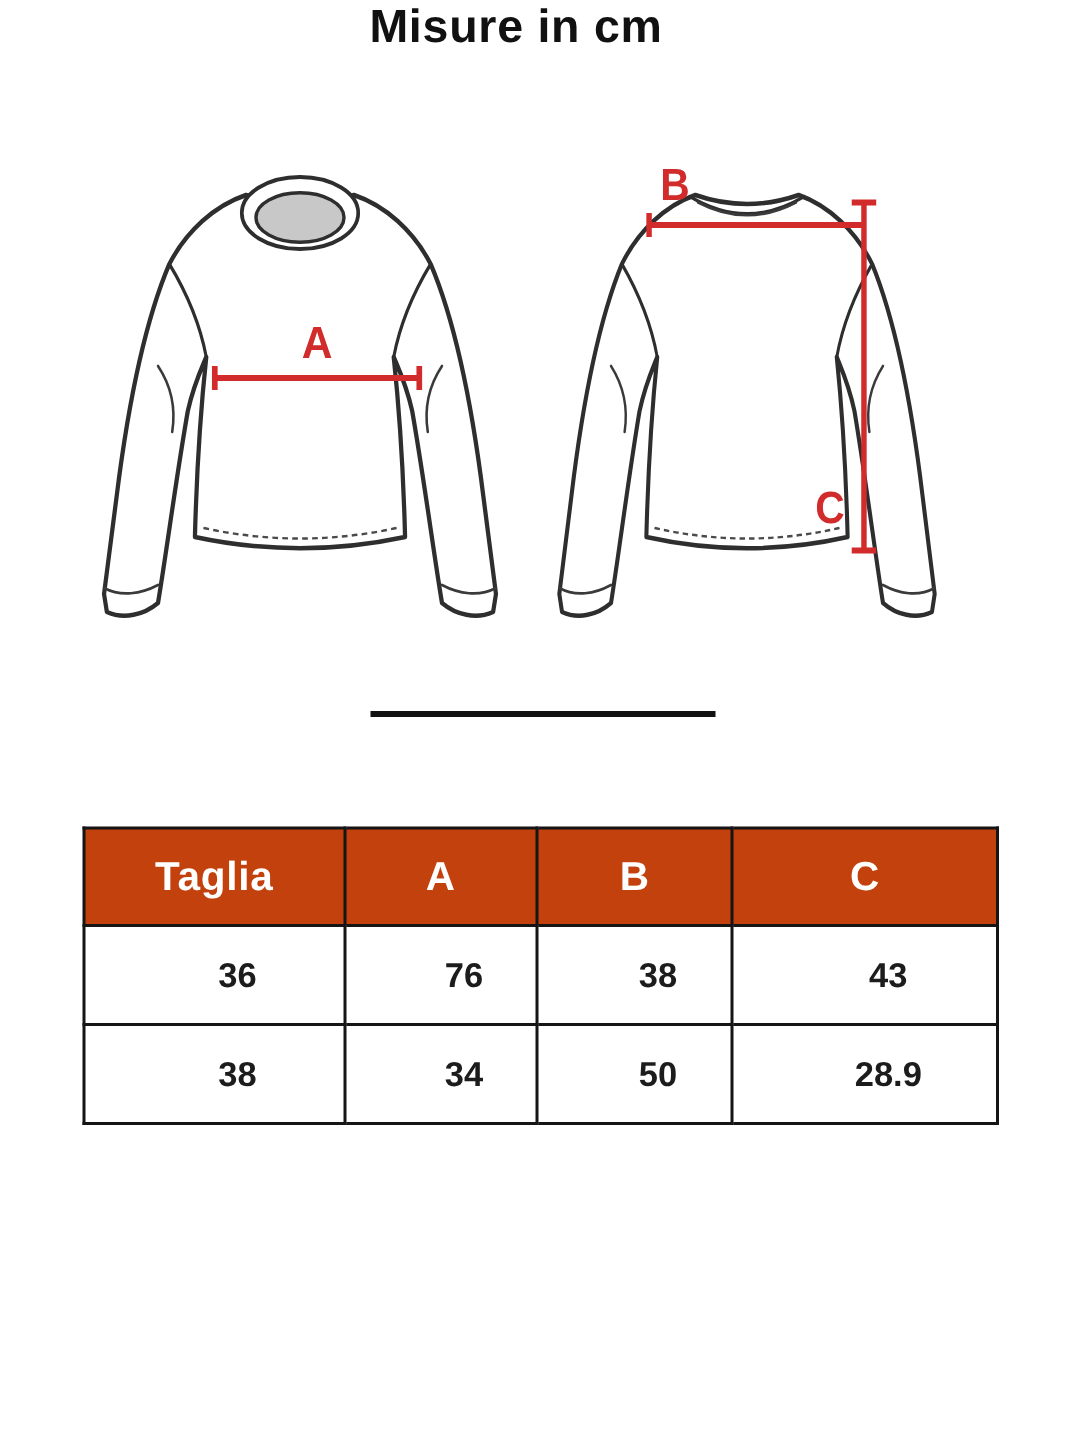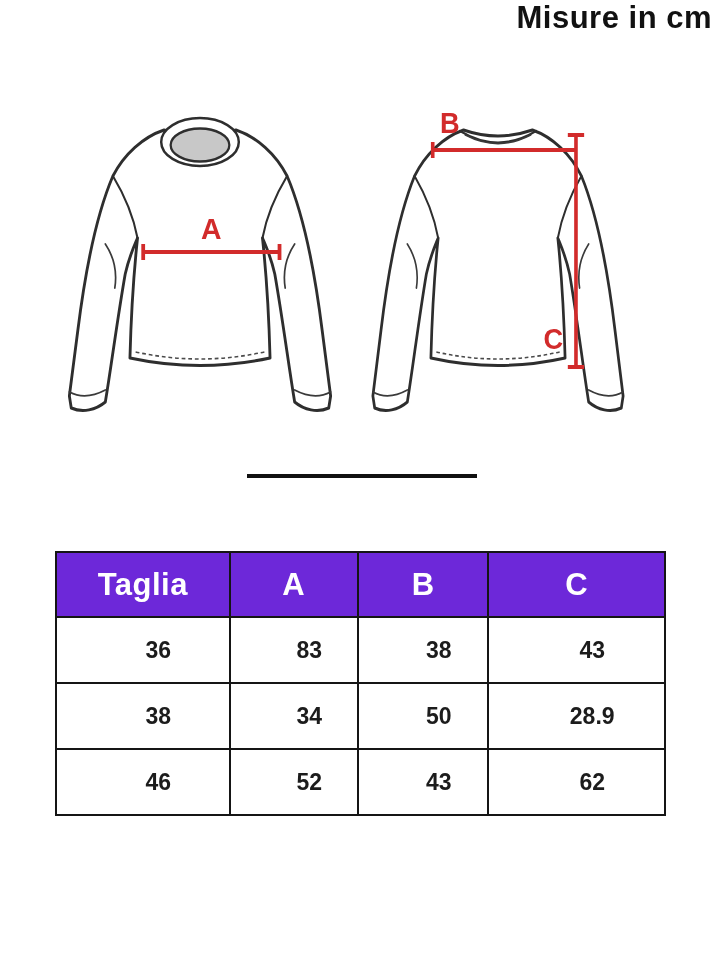--- a/index.html
+++ b/index.html
@@ -14,37 +14,37 @@
   .crease{fill:none;stroke:#3a3a3a;stroke-width:1.8;stroke-linecap:round;}
   .hem-stitch{fill:none;stroke:#4a4a4a;stroke-width:1.6;stroke-dasharray:4 3;}
   .collar-outer{fill:#ffffff;stroke:#2e2e2e;stroke-width:2.6;}
   .collar-inner{fill:#c8c8c8;stroke:#2e2e2e;stroke-width:2.4;}
   .measure-line{stroke:#d22b2b;stroke-width:4;fill:none;}
   .measure-cap{stroke:#d22b2b;stroke-width:4;fill:none;}
   .measure-text{
     fill:#d22b2b;font-weight:bold;font-size:30px;
     font-family:"Liberation Sans",sans-serif;
   }
-  .title-wrap{position:absolute;left:0;top:438;width:688px;text-align:right;padding-left:24px;}
+  .title-wrap{position:absolute;left:0;top:438;width:688px;text-align:center;}
   .title{
     font-size:31px;font-weight:bold;color:#111111;letter-spacing:0.5px;
   }
   .title-underline{
     position:absolute;left:247px;top:474px;width:230px;height:4px;background:#111111;
   }
   table.size-table{
     position:absolute;left:55px;top:551px;width:611px;
     border-collapse:collapse;table-layout:fixed;
   }
   .size-table th,.size-table td{
     border:2px solid #151515;text-align:center;vertical-align:middle;
     font-family:"Liberation Sans",sans-serif;
   }
   .size-table th{
-    background:#6d28d9;color:#ffffff;font-size:31px;font-weight:bold;
+    background:#c2410c;color:#ffffff;font-size:27px;font-weight:bold;
     height:61px;letter-spacing:0.5px;
   }
   .size-table td{
     background:#ffffff;color:#1c1c1c;font-size:23px;font-weight:bold;height:62px;padding-left:32px;
   }
   .col-taglia{width:28.5%;}
   .col-a{width:21.1%;}
   .col-b{width:21.4%;}
   .col-c{width:29%;}
 </style>
@@ -146,32 +146,26 @@
       <tr>
         <th>Taglia</th>
         <th>A</th>
         <th>B</th>
         <th>C</th>
       </tr>
     </thead>
     <tbody>
       <tr>
         <td>36</td>
-        <td>83</td>
+        <td>76</td>
         <td>38</td>
         <td>43</td>
       </tr>
       <tr>
         <td>38</td>
         <td>34</td>
         <td>50</td>
         <td>28.9</td>
       </tr>
-      <tr>
-        <td>46</td>
-        <td>52</td>
-        <td>43</td>
-        <td>62</td>
-      </tr>
     </tbody>
   </table>
 
 </div>
 
 </body></html>

